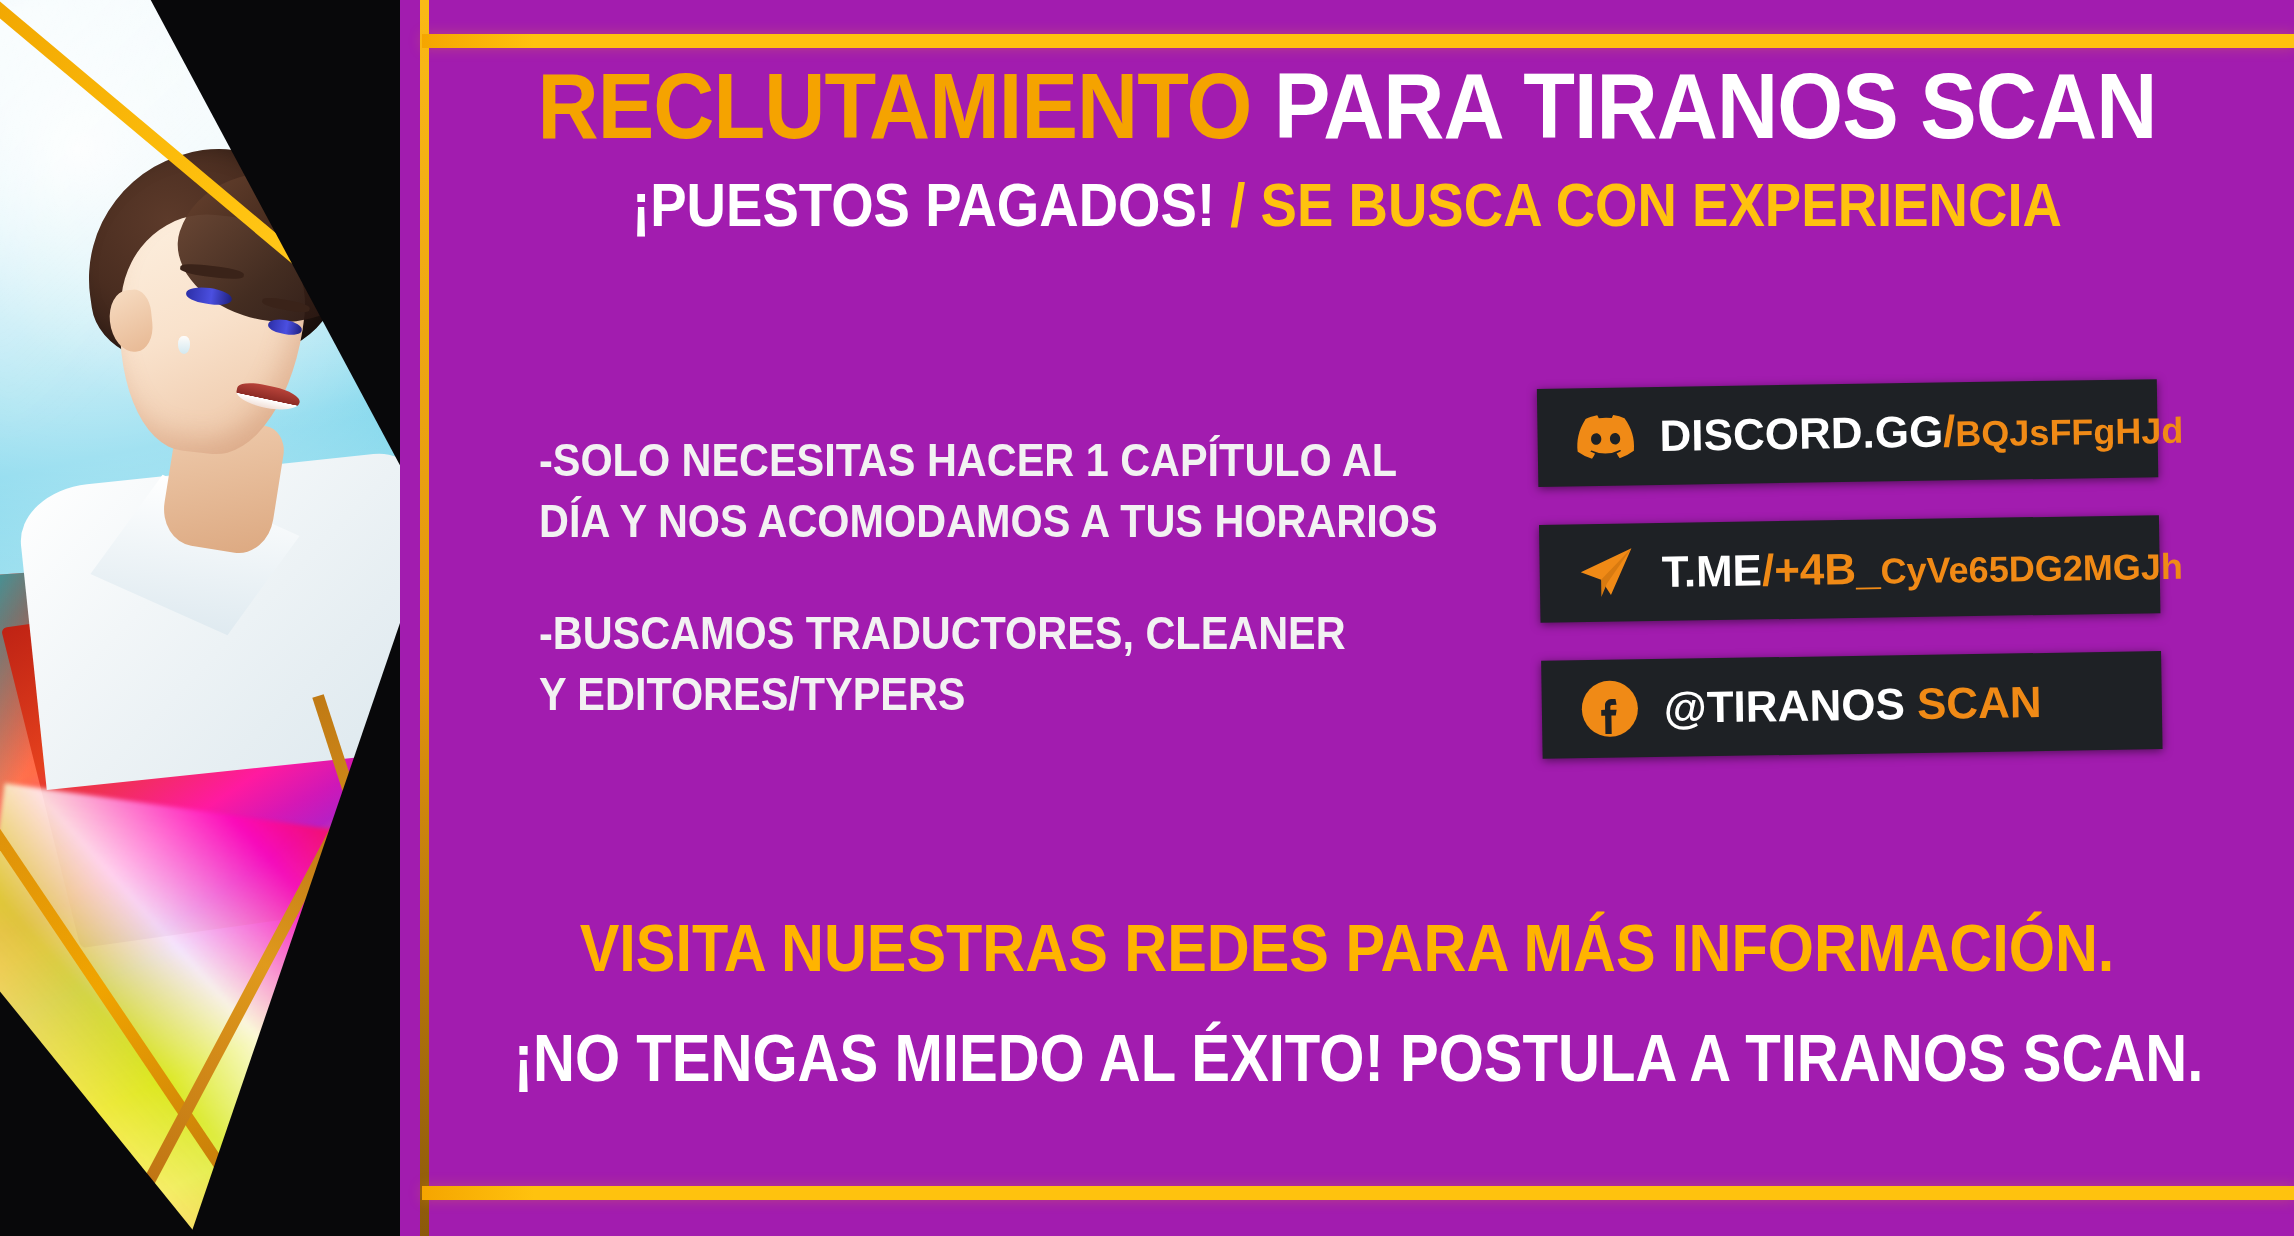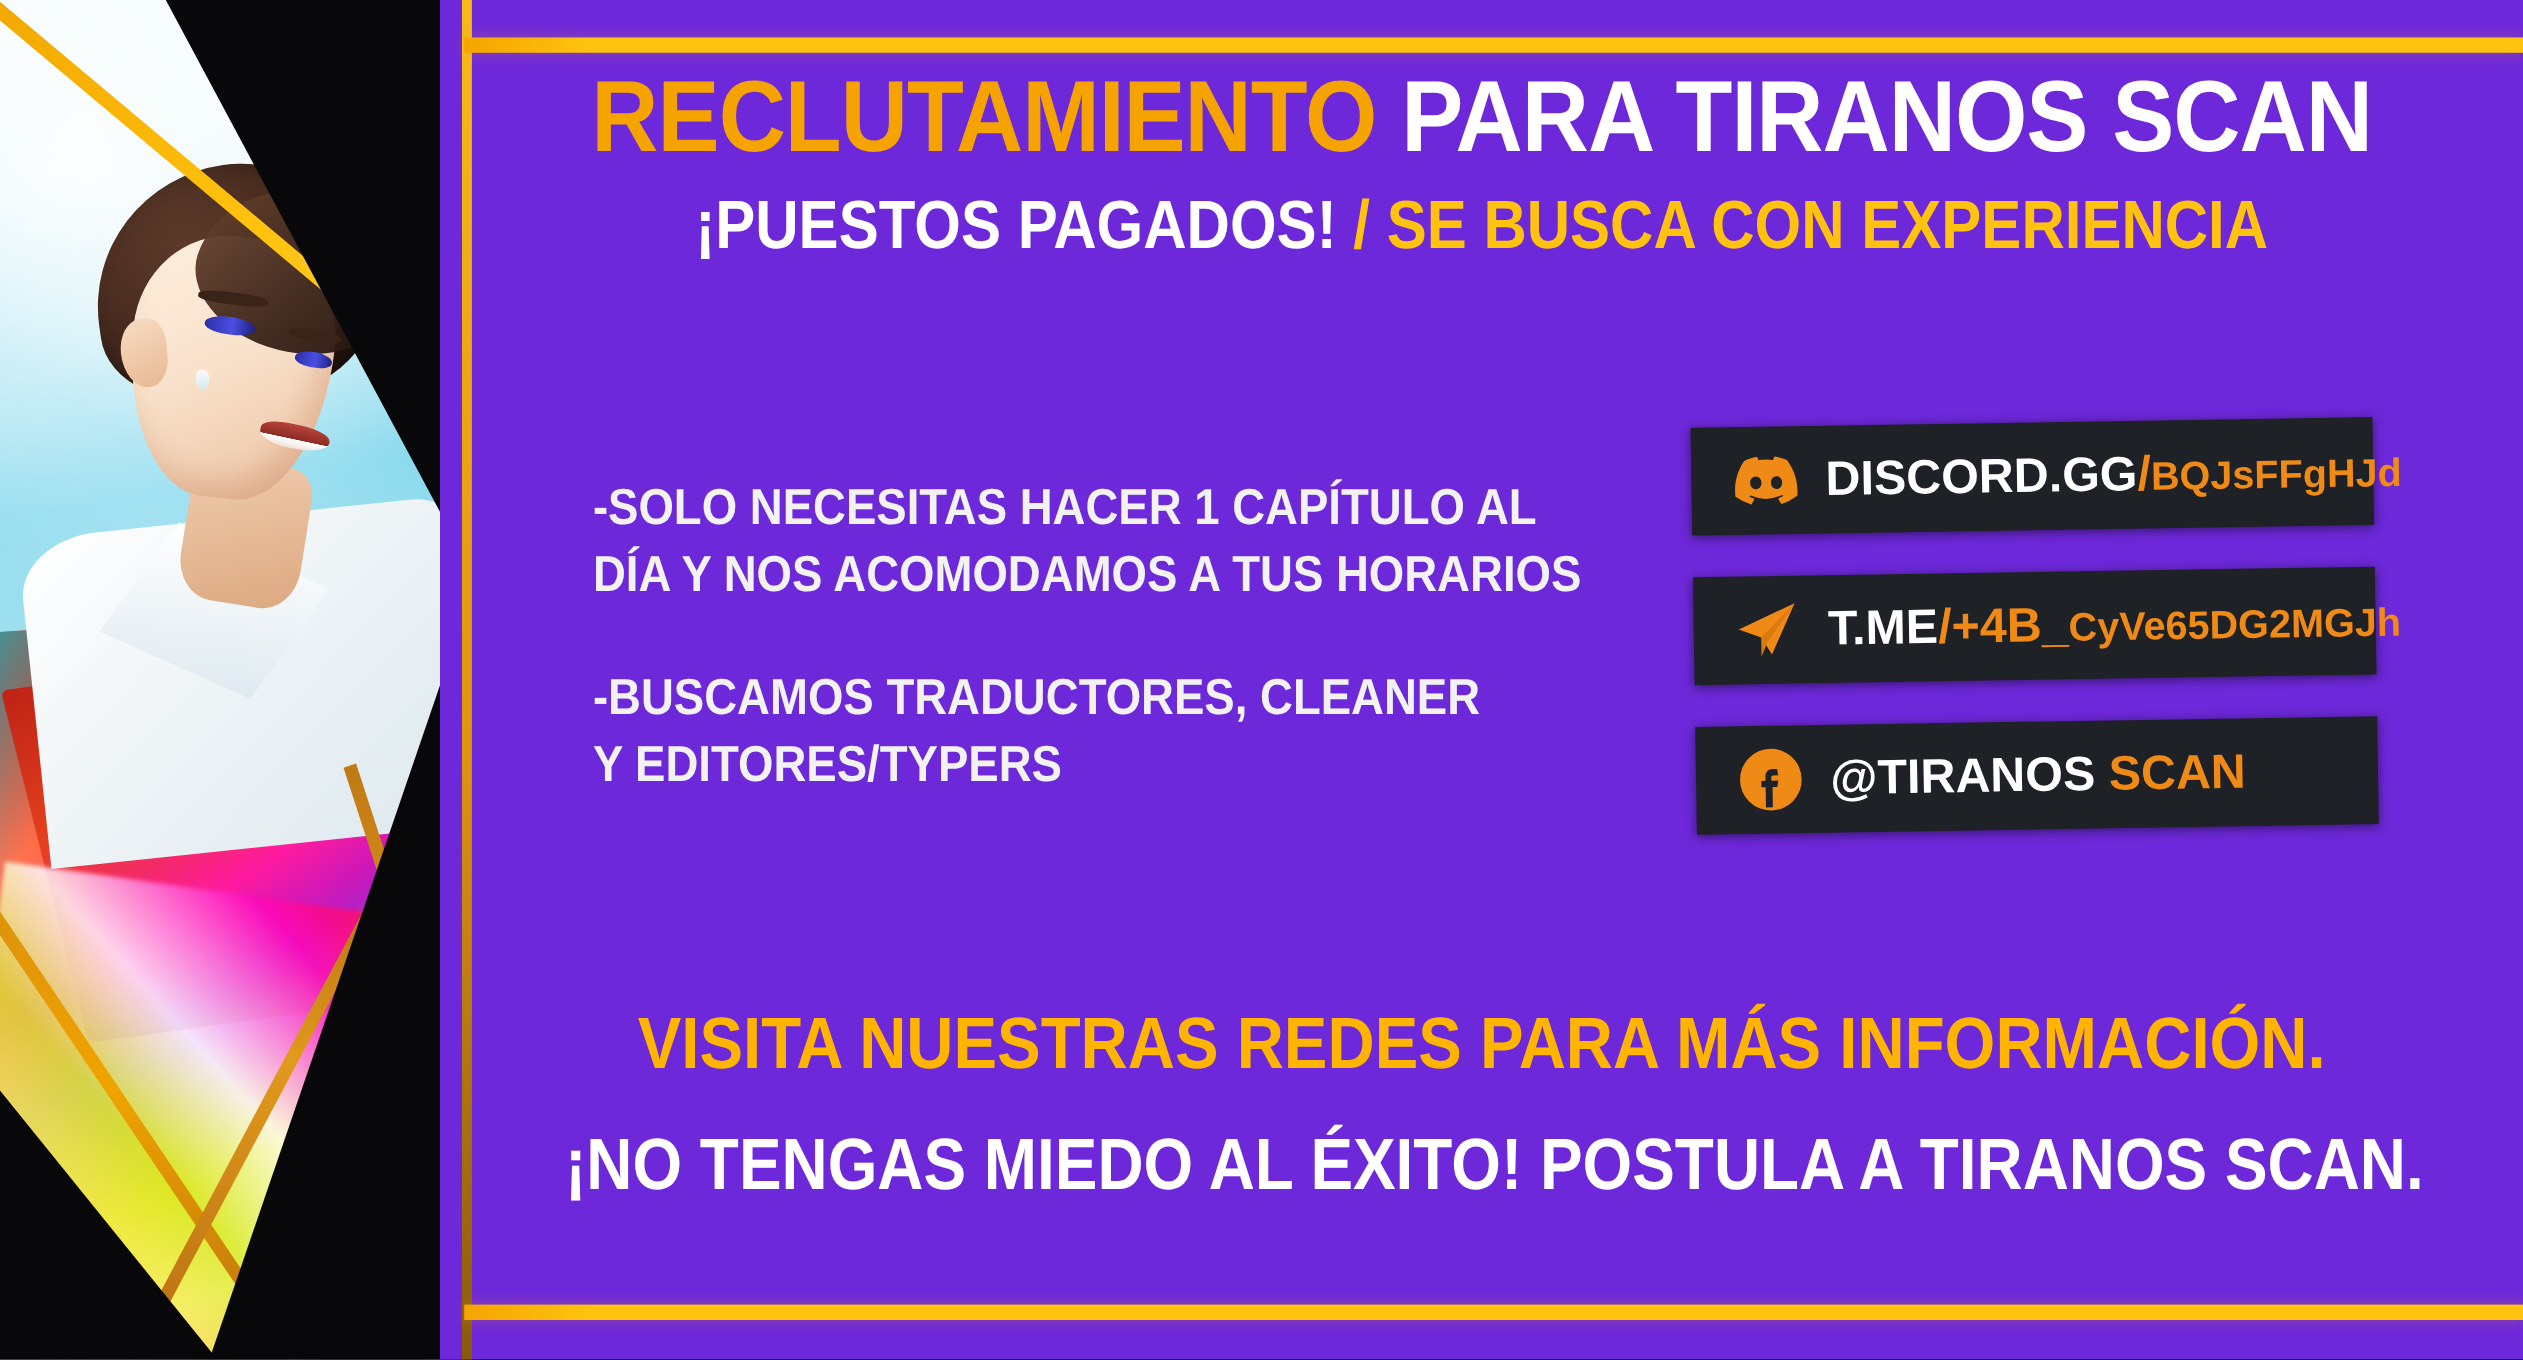--- a/index.html
+++ b/index.html
@@ -181,21 +181,21 @@
     left:-10px; bottom:-40px;
     width:240px; height:330px;
     clip-path:polygon(0 100%, 100% 100%, 0 10%);
   }
 
   
   .main {
     position:absolute;
     left:400px; top:0;
     width:1894px; height:1236px;
-    background:#6d28d9;
+    background:#a21caf;
   }
   .bar-gold {
     position:absolute;
     background:linear-gradient(90deg,#f5a500 0%, #ffc20e 6%, #ffc20e 100%);
     height:14px;
     box-shadow:0 0 14px rgba(255,180,0,0.25);
   }
   .bar-top    { left:22px; top:34px;   width:1872px; }
   .bar-bottom { left:22px; top:1186px; width:1872px; }
   .edge-left-gold {

